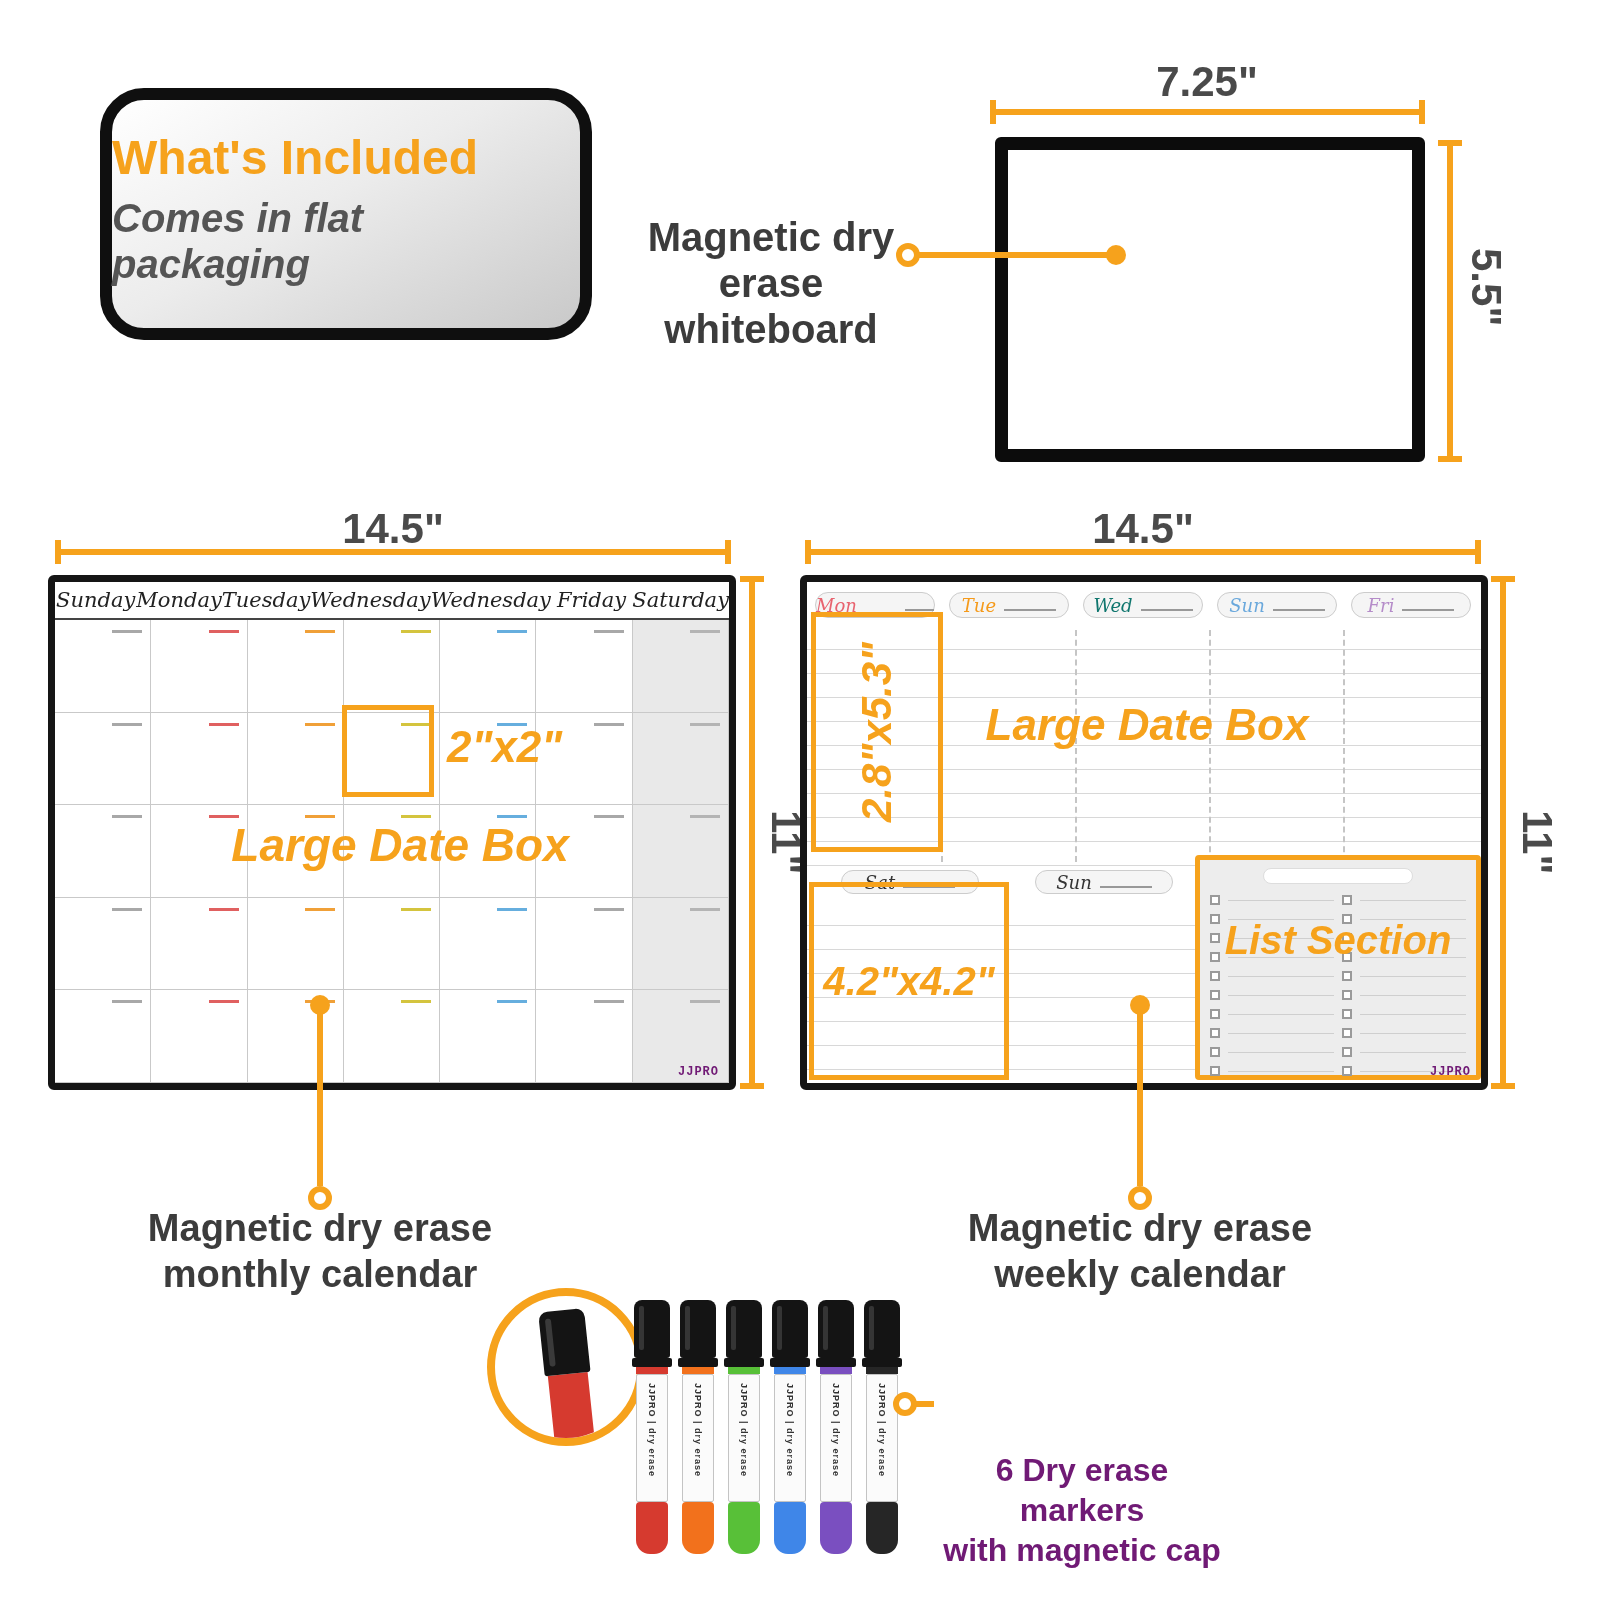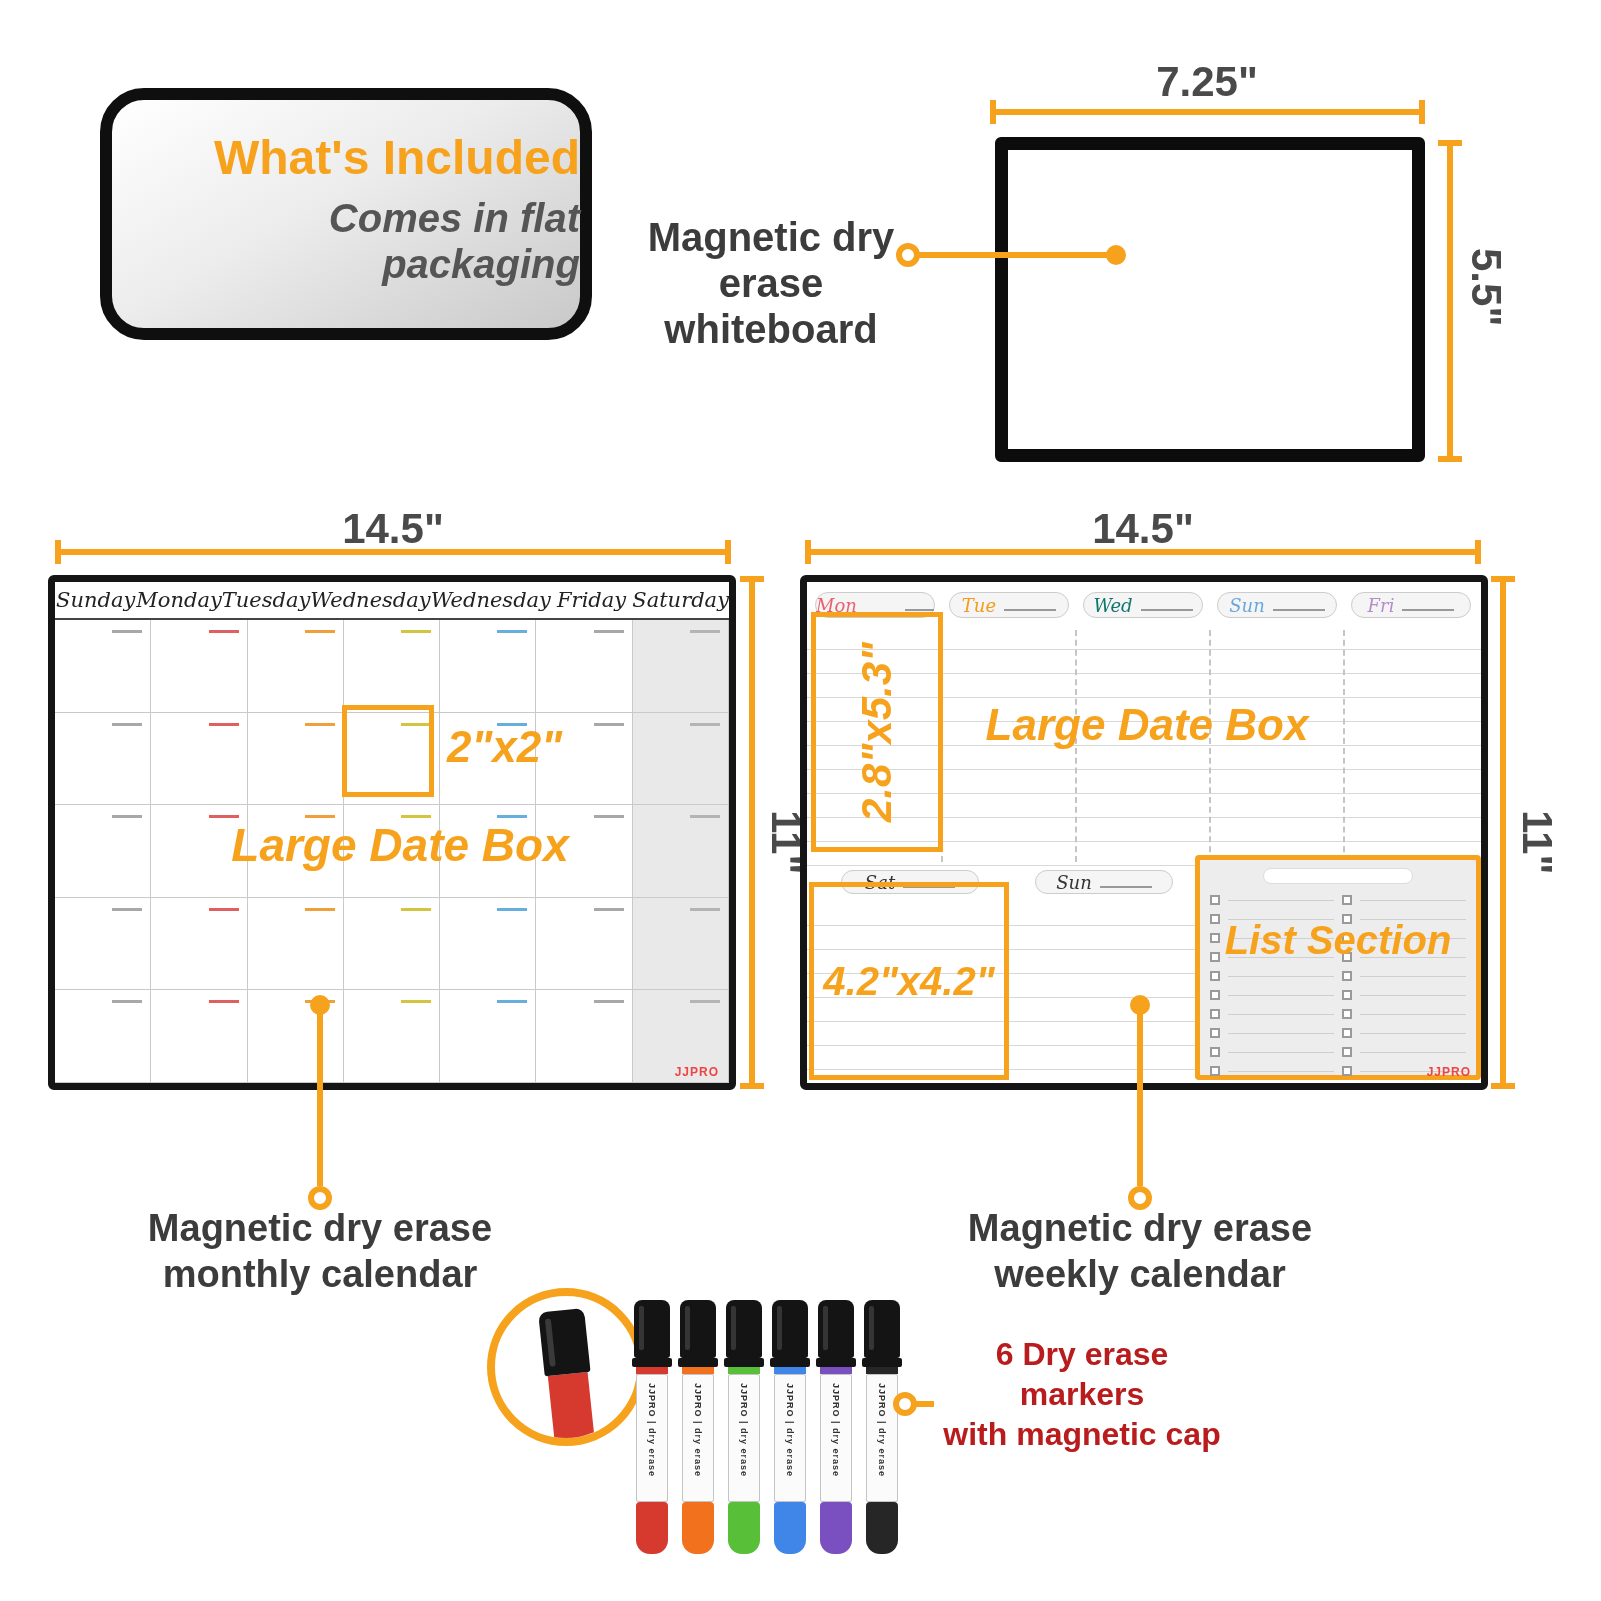--- a/index.html
+++ b/index.html
@@ -16,21 +16,21 @@
   .callout-dot{position:absolute;width:20px;height:20px;border-radius:50%;background:#F6A21C;}
   .callout-ring{position:absolute;width:12px;height:12px;border-radius:50%;border:6px solid #F6A21C;background:#fff;}
   .callout-vline{position:absolute;width:6px;background:#F6A21C;}
   .callout-hline{position:absolute;height:6px;background:#F6A21C;}
   .caption{position:absolute;font-size:38px;font-weight:bold;color:#3c3c3c;text-align:center;line-height:1.2;}
   .orange-label{position:absolute;color:#F6A21C;font-weight:bold;font-style:italic;}
 
   
   .included-box{position:absolute;left:100px;top:88px;width:492px;height:252px;border:12px solid #0f0f0f;
                 border-radius:44px;background:linear-gradient(150deg,#ffffff 0%,#ececec 45%,#c9c9c9 100%);
-                box-sizing:border-box;text-align:right;}
+                box-sizing:border-box;text-align:left;}
   .included-title{margin-top:30px;font-size:48px;font-weight:bold;color:#F6A21C;}
   .included-sub{margin-top:10px;font-size:40px;font-weight:bold;font-style:italic;color:#555;line-height:1.15;}
 
   
   .board{position:absolute;left:995px;top:137px;width:430px;height:325px;border:13px solid #0c0c0c;
          border-radius:6px;background:#fff;box-sizing:border-box;}
   .wb-callout{position:absolute;left:614px;top:214px;width:314px;font-size:40px;font-weight:bold;
               color:#3c3c3c;text-align:center;line-height:1.15;}
 
   
@@ -39,21 +39,21 @@
   .day-row{display:flex;height:36px;border-bottom:2px solid #444;}
   .day{flex:1;display:flex;align-items:center;justify-content:center;font-family:"DejaVu Serif",serif;
        font-style:italic;font-size:21px;color:#222;}
   .mgrid{display:grid;grid-template-columns:repeat(7,1fr);grid-template-rows:repeat(5,1fr);height:calc(100% - 38px);}
   .mcell{border-right:1px solid #c9c9c9;border-bottom:1px solid #c9c9c9;position:relative;box-sizing:border-box;}
   .mcell.sat{background:#e9e9e9;}
   .tick{position:absolute;top:10px;right:8px;width:30px;height:3px;}
   .hl-box{position:absolute;border:5px solid #F6A21C;box-sizing:border-box;}
   .hl-box.center{display:flex;align-items:center;justify-content:center;}
   .rot-ccw{transform:rotate(-90deg);white-space:nowrap;}
-  .brand{position:absolute;right:10px;bottom:4px;font-size:12px;font-weight:bold;color:#ef4444;letter-spacing:1px;}
+  .brand{position:absolute;right:10px;bottom:4px;font-size:12px;font-weight:bold;color:#701a75;letter-spacing:1px;font-family:Liberation Mono, monospace;}
 
   
   .pill{position:absolute;height:26px;border:1px solid #ccc;border-radius:13px;background:#f5f5f5;
         display:flex;align-items:center;justify-content:center;gap:8px;
         font-family:"DejaVu Serif",serif;font-style:italic;font-size:18px;color:#333;box-sizing:border-box;}
   .pline{width:52px;border-bottom:2px solid #999;height:10px;}
   .ruled{position:absolute;background:repeating-linear-gradient(to bottom,transparent 0,transparent 23px,#d8d8d8 23px,#d8d8d8 24px);}
   .dashv{position:absolute;border-left:2px dashed #c5c5c5;}
   .list-section{position:absolute;background:#ededed;border:5px solid #F6A21C;border-radius:4px;box-sizing:border-box;}
   .list-bar{position:absolute;left:50%;transform:translateX(-50%);top:8px;width:150px;height:16px;
@@ -73,22 +73,22 @@
   .m-body{position:absolute;left:4px;top:74px;width:32px;height:128px;background:#fbfbfb;border:1px solid #c4c4c4;
           box-sizing:border-box;border-radius:2px;display:flex;justify-content:center;}
   .m-text{writing-mode:vertical-rl;font-size:9px;font-weight:bold;color:#333;margin-top:8px;letter-spacing:1px;}
   .m-tip{position:absolute;left:4px;top:202px;width:32px;height:52px;border-radius:4px 4px 14px 14px;}
   .zoom{position:absolute;left:487px;top:1288px;width:158px;height:158px;border:8px solid #F6A21C;border-radius:50%;
         box-sizing:border-box;background:#fff;overflow:hidden;}
   .z-group{position:absolute;left:50px;top:14px;transform:rotate(-6deg);}
   .z-cap{width:46px;height:64px;background:#141414;border-radius:9px 9px 3px 3px;position:relative;}
   .z-clip{position:absolute;left:6px;top:7px;width:6px;height:48px;background:#3a3a3a;border-radius:3px;}
   .z-body{width:40px;height:70px;background:#d63a2f;margin-left:3px;border-radius:0 0 6px 6px;}
-  .markers-caption{position:absolute;left:932px;top:1334px;width:300px;font-size:32px;font-weight:bold;
-                   color:#b91c1c;text-align:center;line-height:1.25;}
+  .markers-caption{position:absolute;left:932px;top:1450px;width:300px;font-size:32px;font-weight:bold;
+                   color:#701a75;text-align:center;line-height:1.25;}
 </style>
 </head>
 <body>
 
 <div id="canvas">
 
   <div class="included-box">
     <div class="included-title">What's Included</div>
     <div class="included-sub">
       <div>Comes in flat</div>

